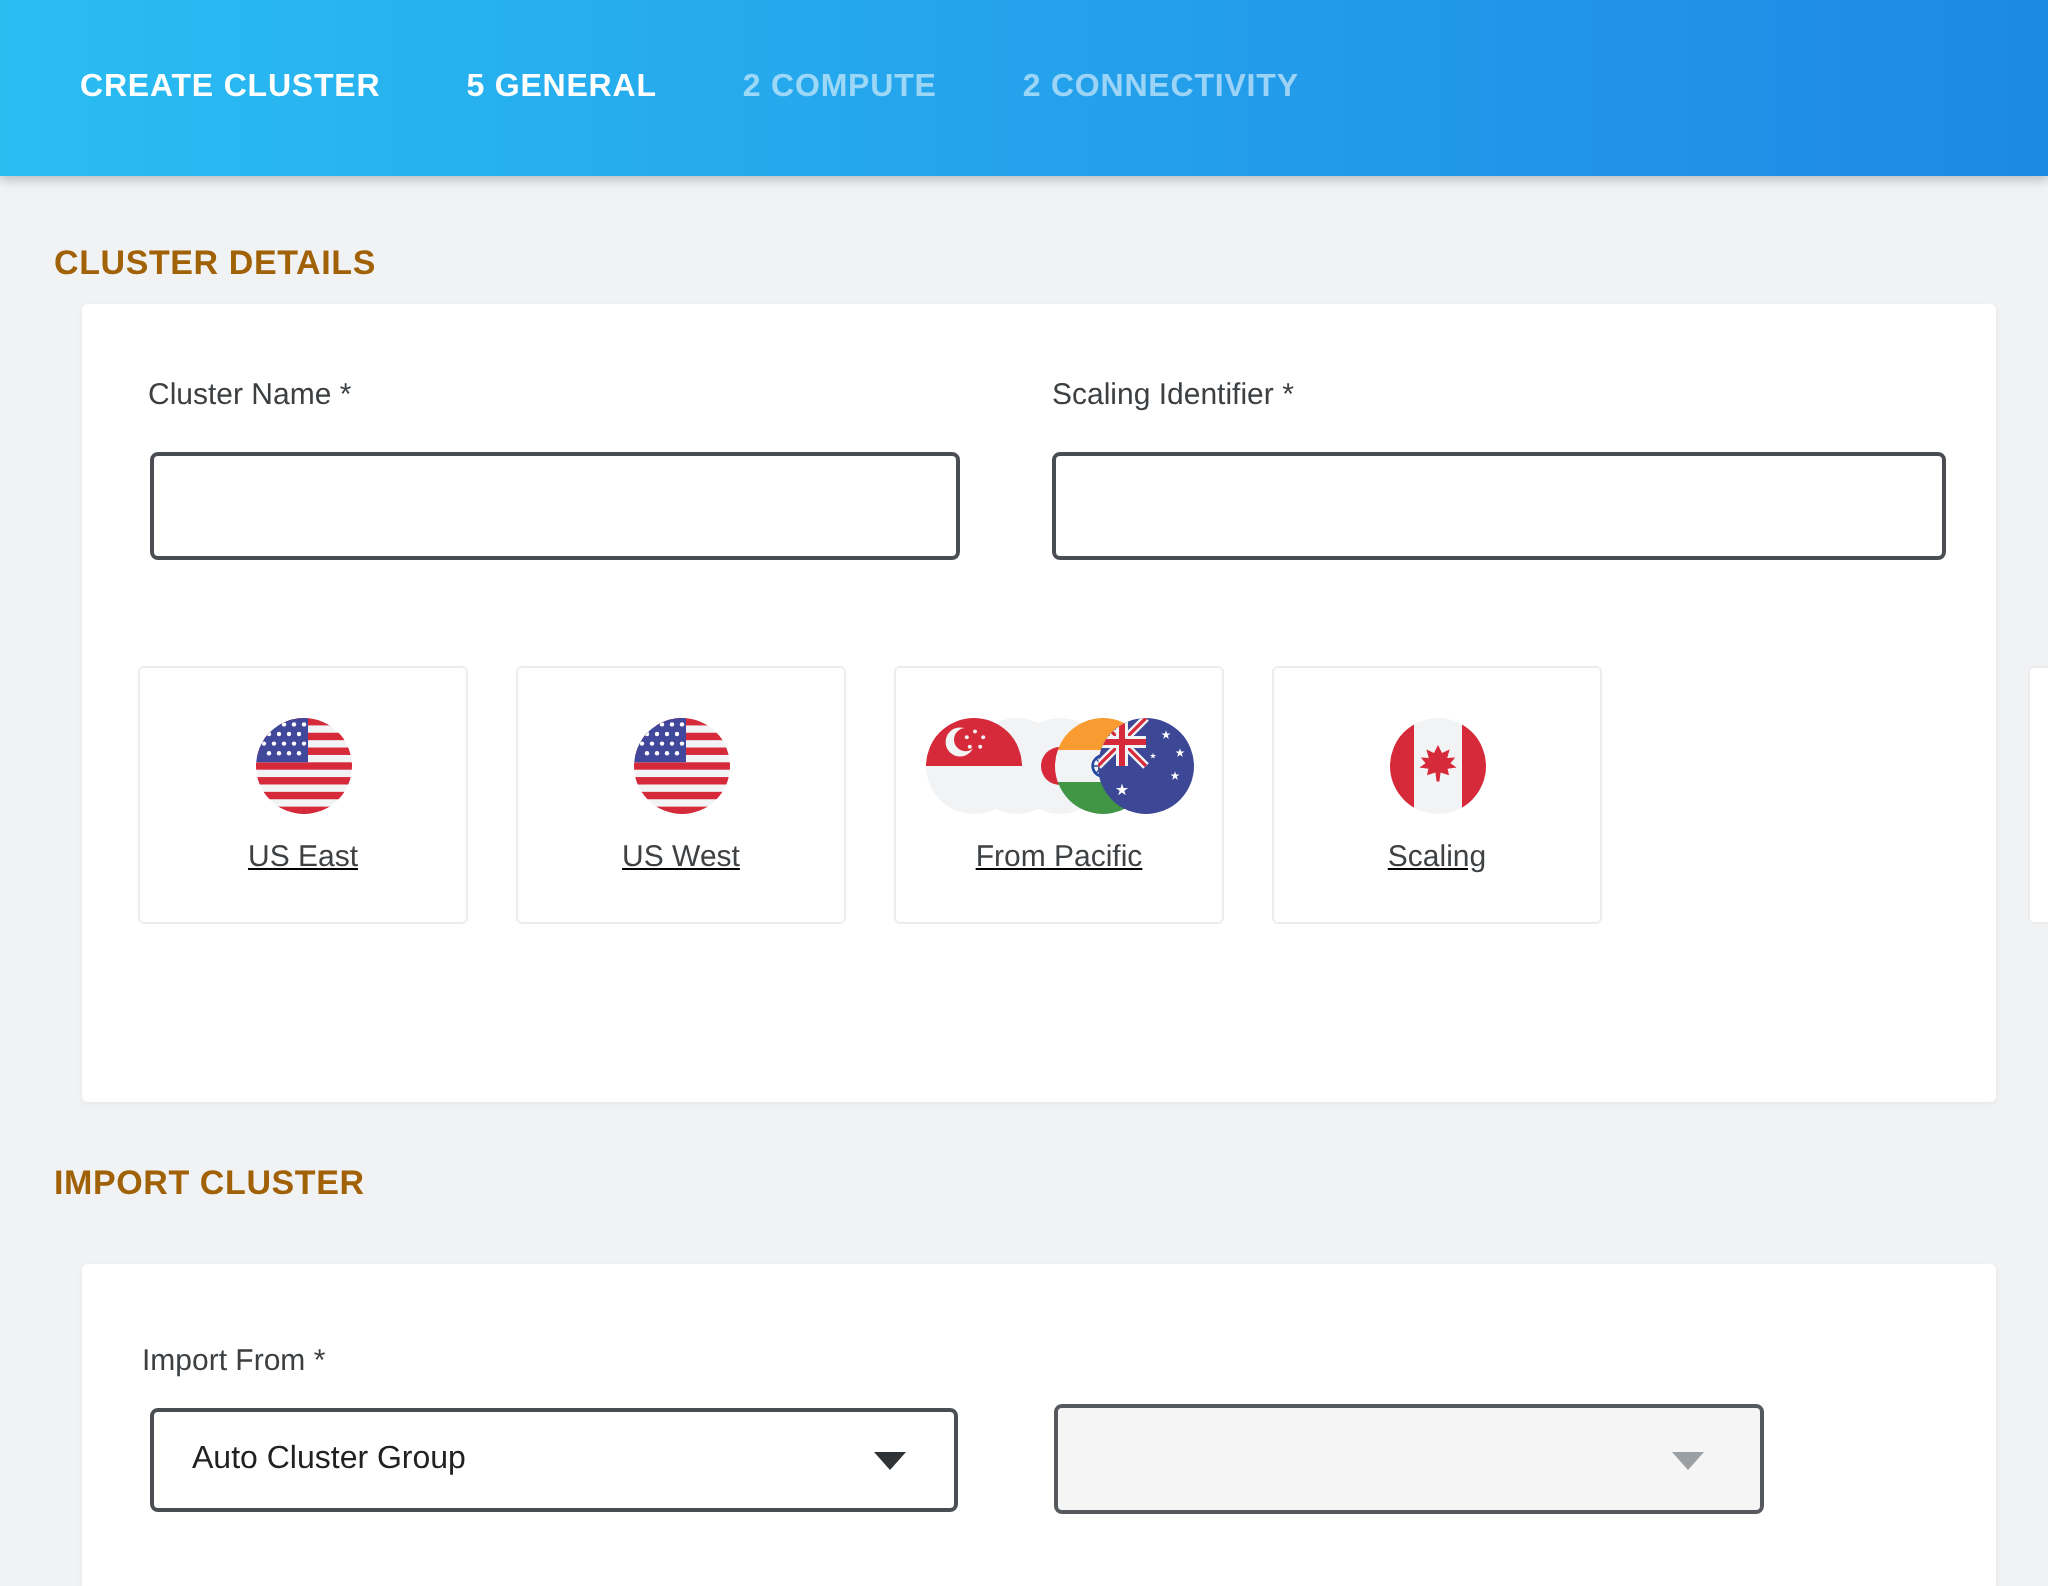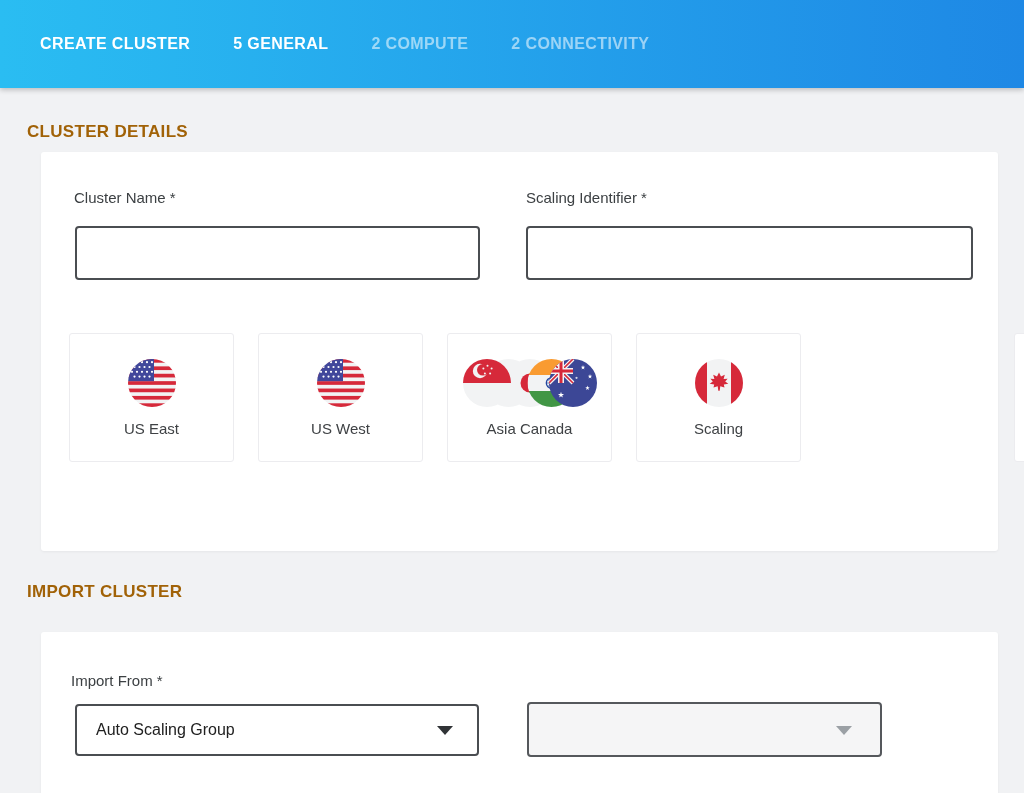--- a/index.html
+++ b/index.html
@@ -37,21 +37,21 @@
 
   .text-input {
     position:absolute; height:54px; box-sizing:border-box;
     background:#fff; border:2px solid #4a4d51; border-radius:4px;
     font-size:16px; padding:0 14px; color:#212121; font-family:inherit; outline:none;
   }
   #input-name       { left:34px;  top:74px; width:405px; }
   #input-identifier { left:485px; top:74px; width:447px; }
 
   
-  .regions { position:absolute; left:28px; top:181px; display:flex; gap:24px; }
+  .regions { position:absolute; left:28px; top:181px; display:flex; gap:24px;text-decoration:underline; }
   .region-card {
     width:165px; height:129px; box-sizing:border-box;
     background:#fff; border:1px solid #ececef; border-radius:3px;
     display:flex; flex-direction:column; align-items:center; justify-content:center; gap:13px;
     cursor:pointer;
   }
   .region-label { font-size:15px; color:#3f4245; }
   .flag { display:block; height:48px; }
   .flag svg { display:block; }
   .region-partial {
@@ -256,21 +256,21 @@
               <g fill="#f2f3f4">
                 <circle cx="24.5" cy="6.8" r="1"></circle>
                   <circle cx="28.6" cy="9.6" r="1"></circle>
                 <circle cx="27.1" cy="14.4" r="1"></circle>
                   <circle cx="21.9" cy="14.4" r="1"></circle>
                   <circle cx="20.4" cy="9.6" r="1"></circle>
               </g>
             </g>
           </svg>
         </span>
-        <span class="region-label">Asia Canada</span>
+        <span class="region-label">From Pacific</span>
       </div>
 
       <div class="region-card">
         <span class="flag">
           <svg width="48" height="48" viewBox="0 0 48 48">
             <g clip-path="url(#cp48)">
               <rect width="48" height="48" fill="#f2f3f4"></rect>
               <rect width="12" height="48" fill="#d6293a"></rect>
               <rect x="36" width="12" height="48" fill="#d6293a"></rect>
               <path transform="translate(24,23)" fill="#d6293a" d="M0,-9.5 L2,-5.5 L5.8,-7.2 L4.6,-3 L8.6,-3.3 L6.2,-0.4 L9.3,1.7 L4.8,2.4 L5.5,5.6 L1.3,4.2 L0.7,8.8 L-0.7,8.8 L-1.3,4.2 L-5.5,5.6 L-4.8,2.4 L-9.3,1.7 L-6.2,-0.4 L-8.6,-3.3 L-4.6,-3 L-5.8,-7.2 L-2,-5.5 Z"></path>
@@ -285,21 +285,21 @@
 
     <div class="region-partial"></div>
   </section>
 
   <h2 class="section-title" id="title-import">IMPORT CLUSTER</h2>
 
   <section class="card card-import">
     <label class="field-label" id="lbl-import">Import From *</label>
 
     <div class="select" id="select-import">
-      <span>Auto Scaling Group</span>
+      <span>Auto Cluster Group</span>
       <span class="caret"></span>
     </div>
 
     <div class="select" id="select-secondary">
       <span></span>
       <span class="caret"></span>
     </div>
   </section>
 
 </div>

